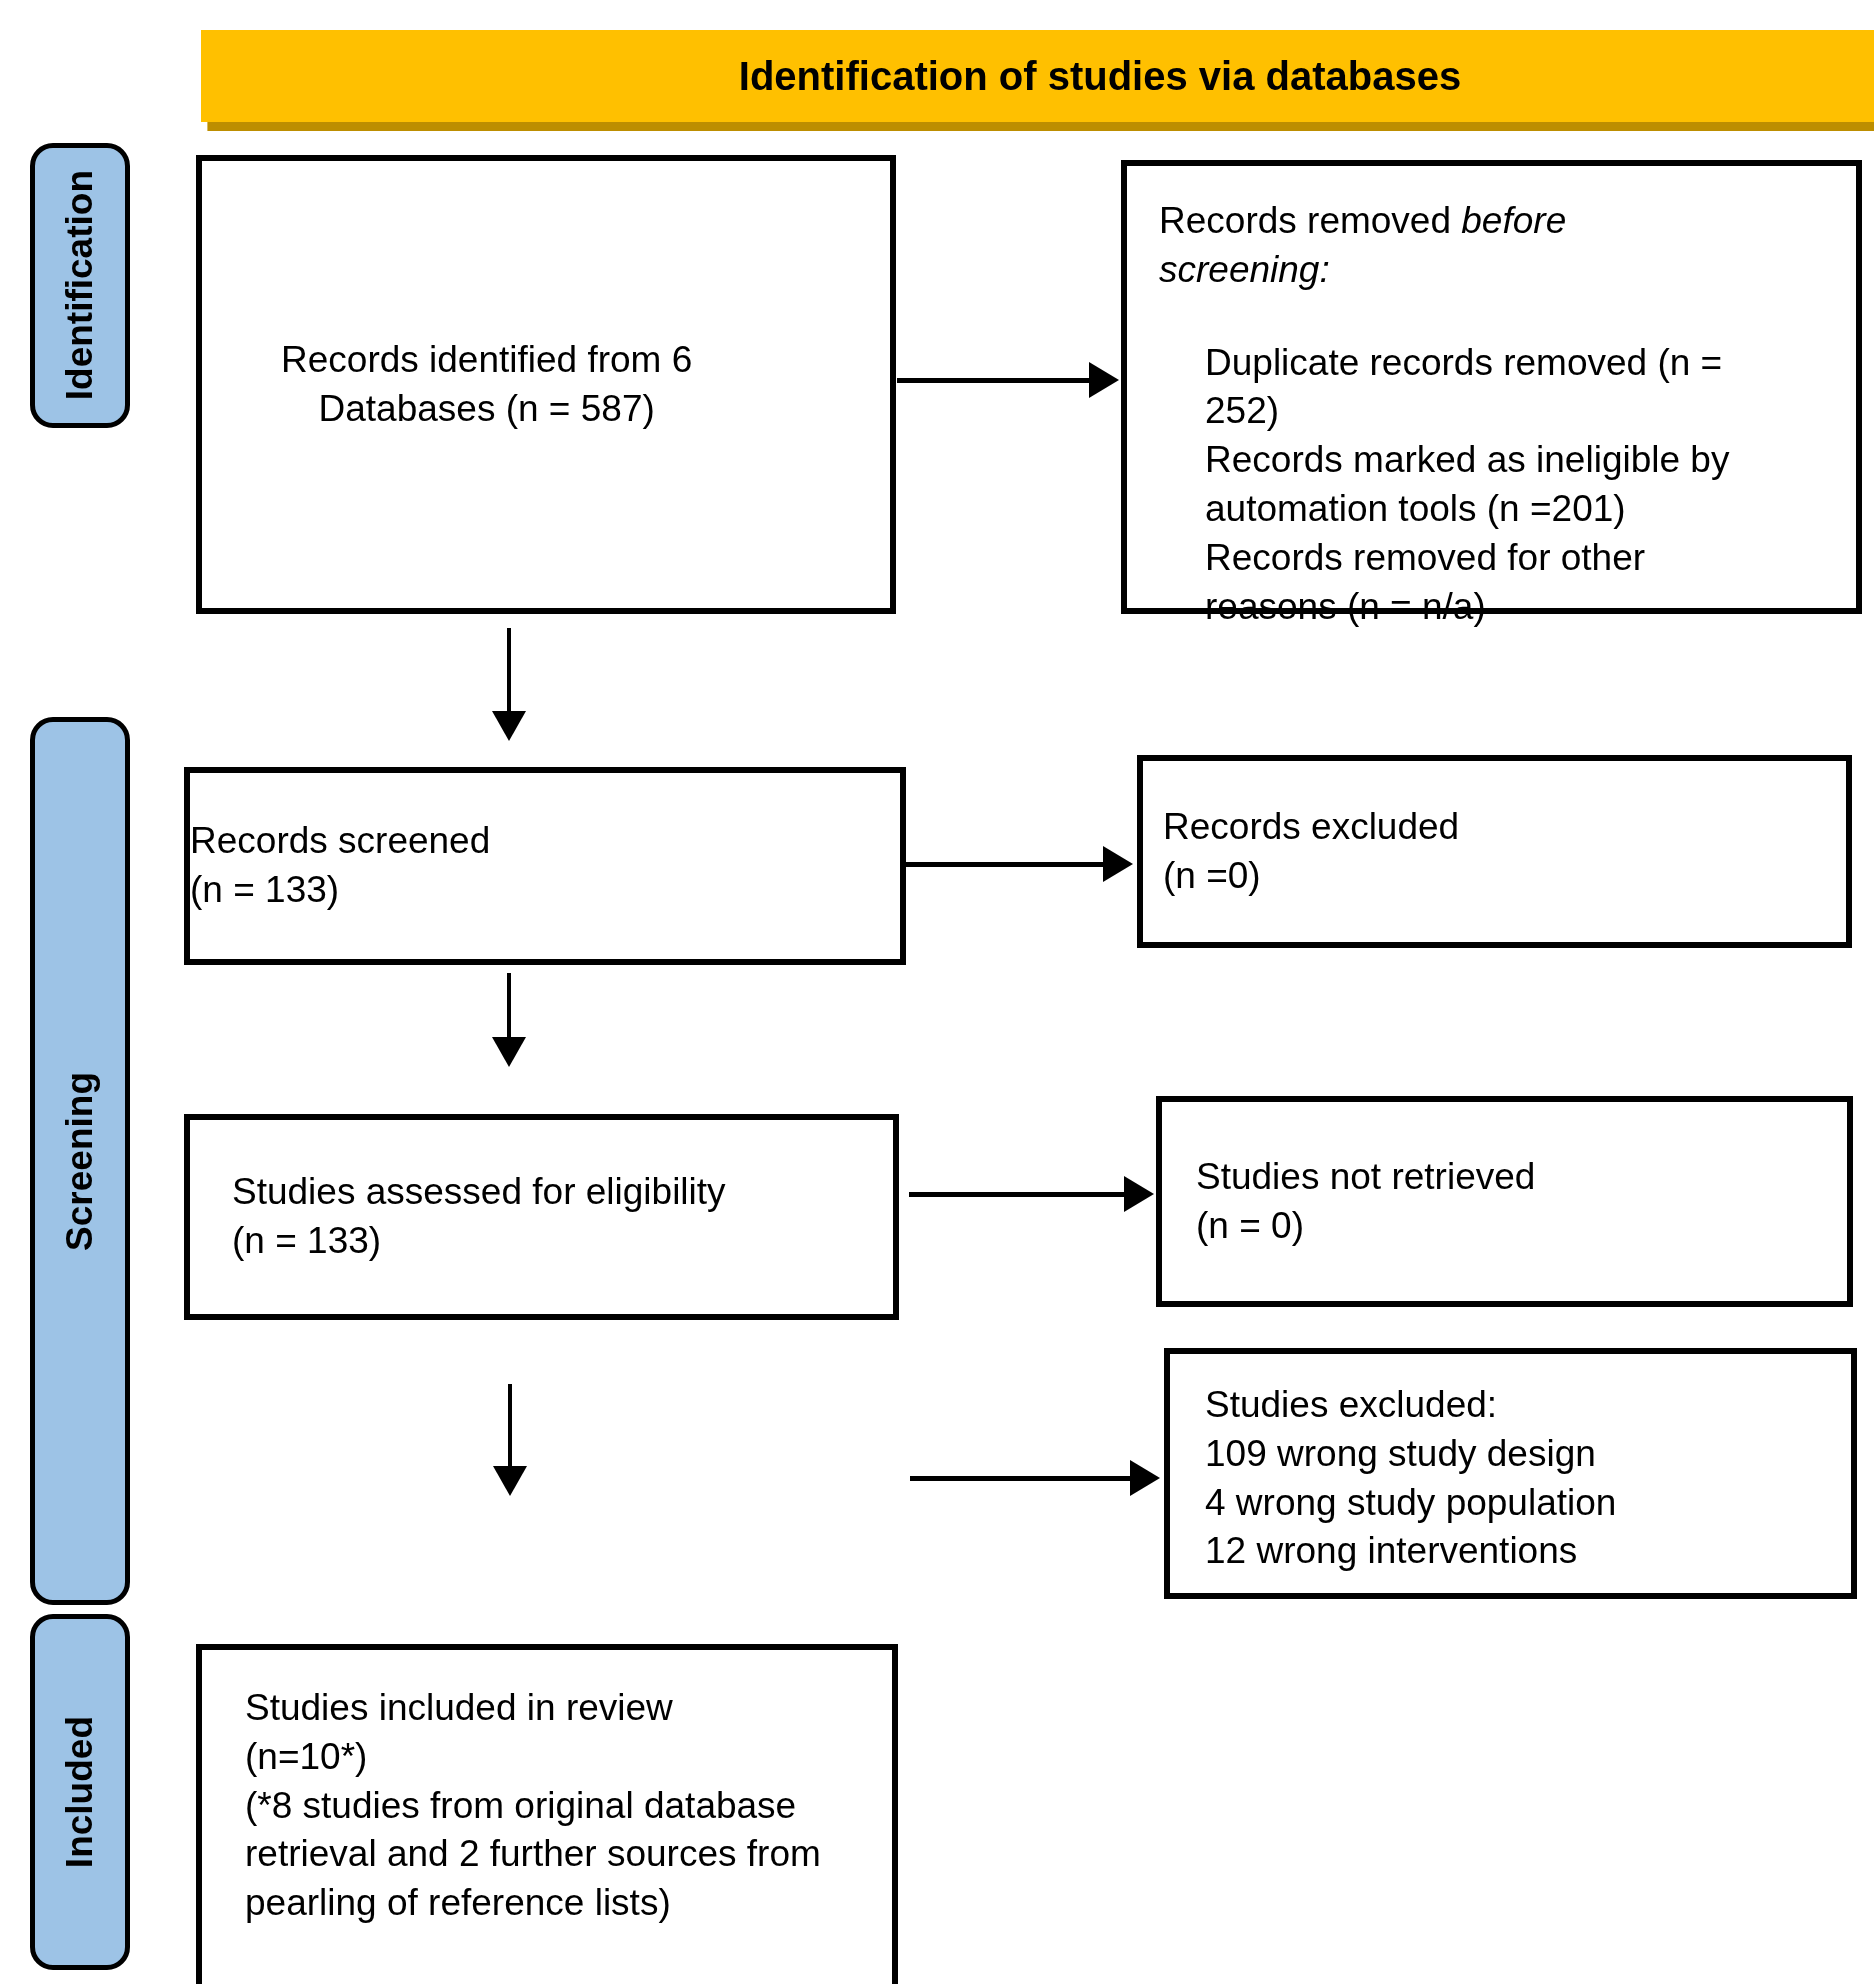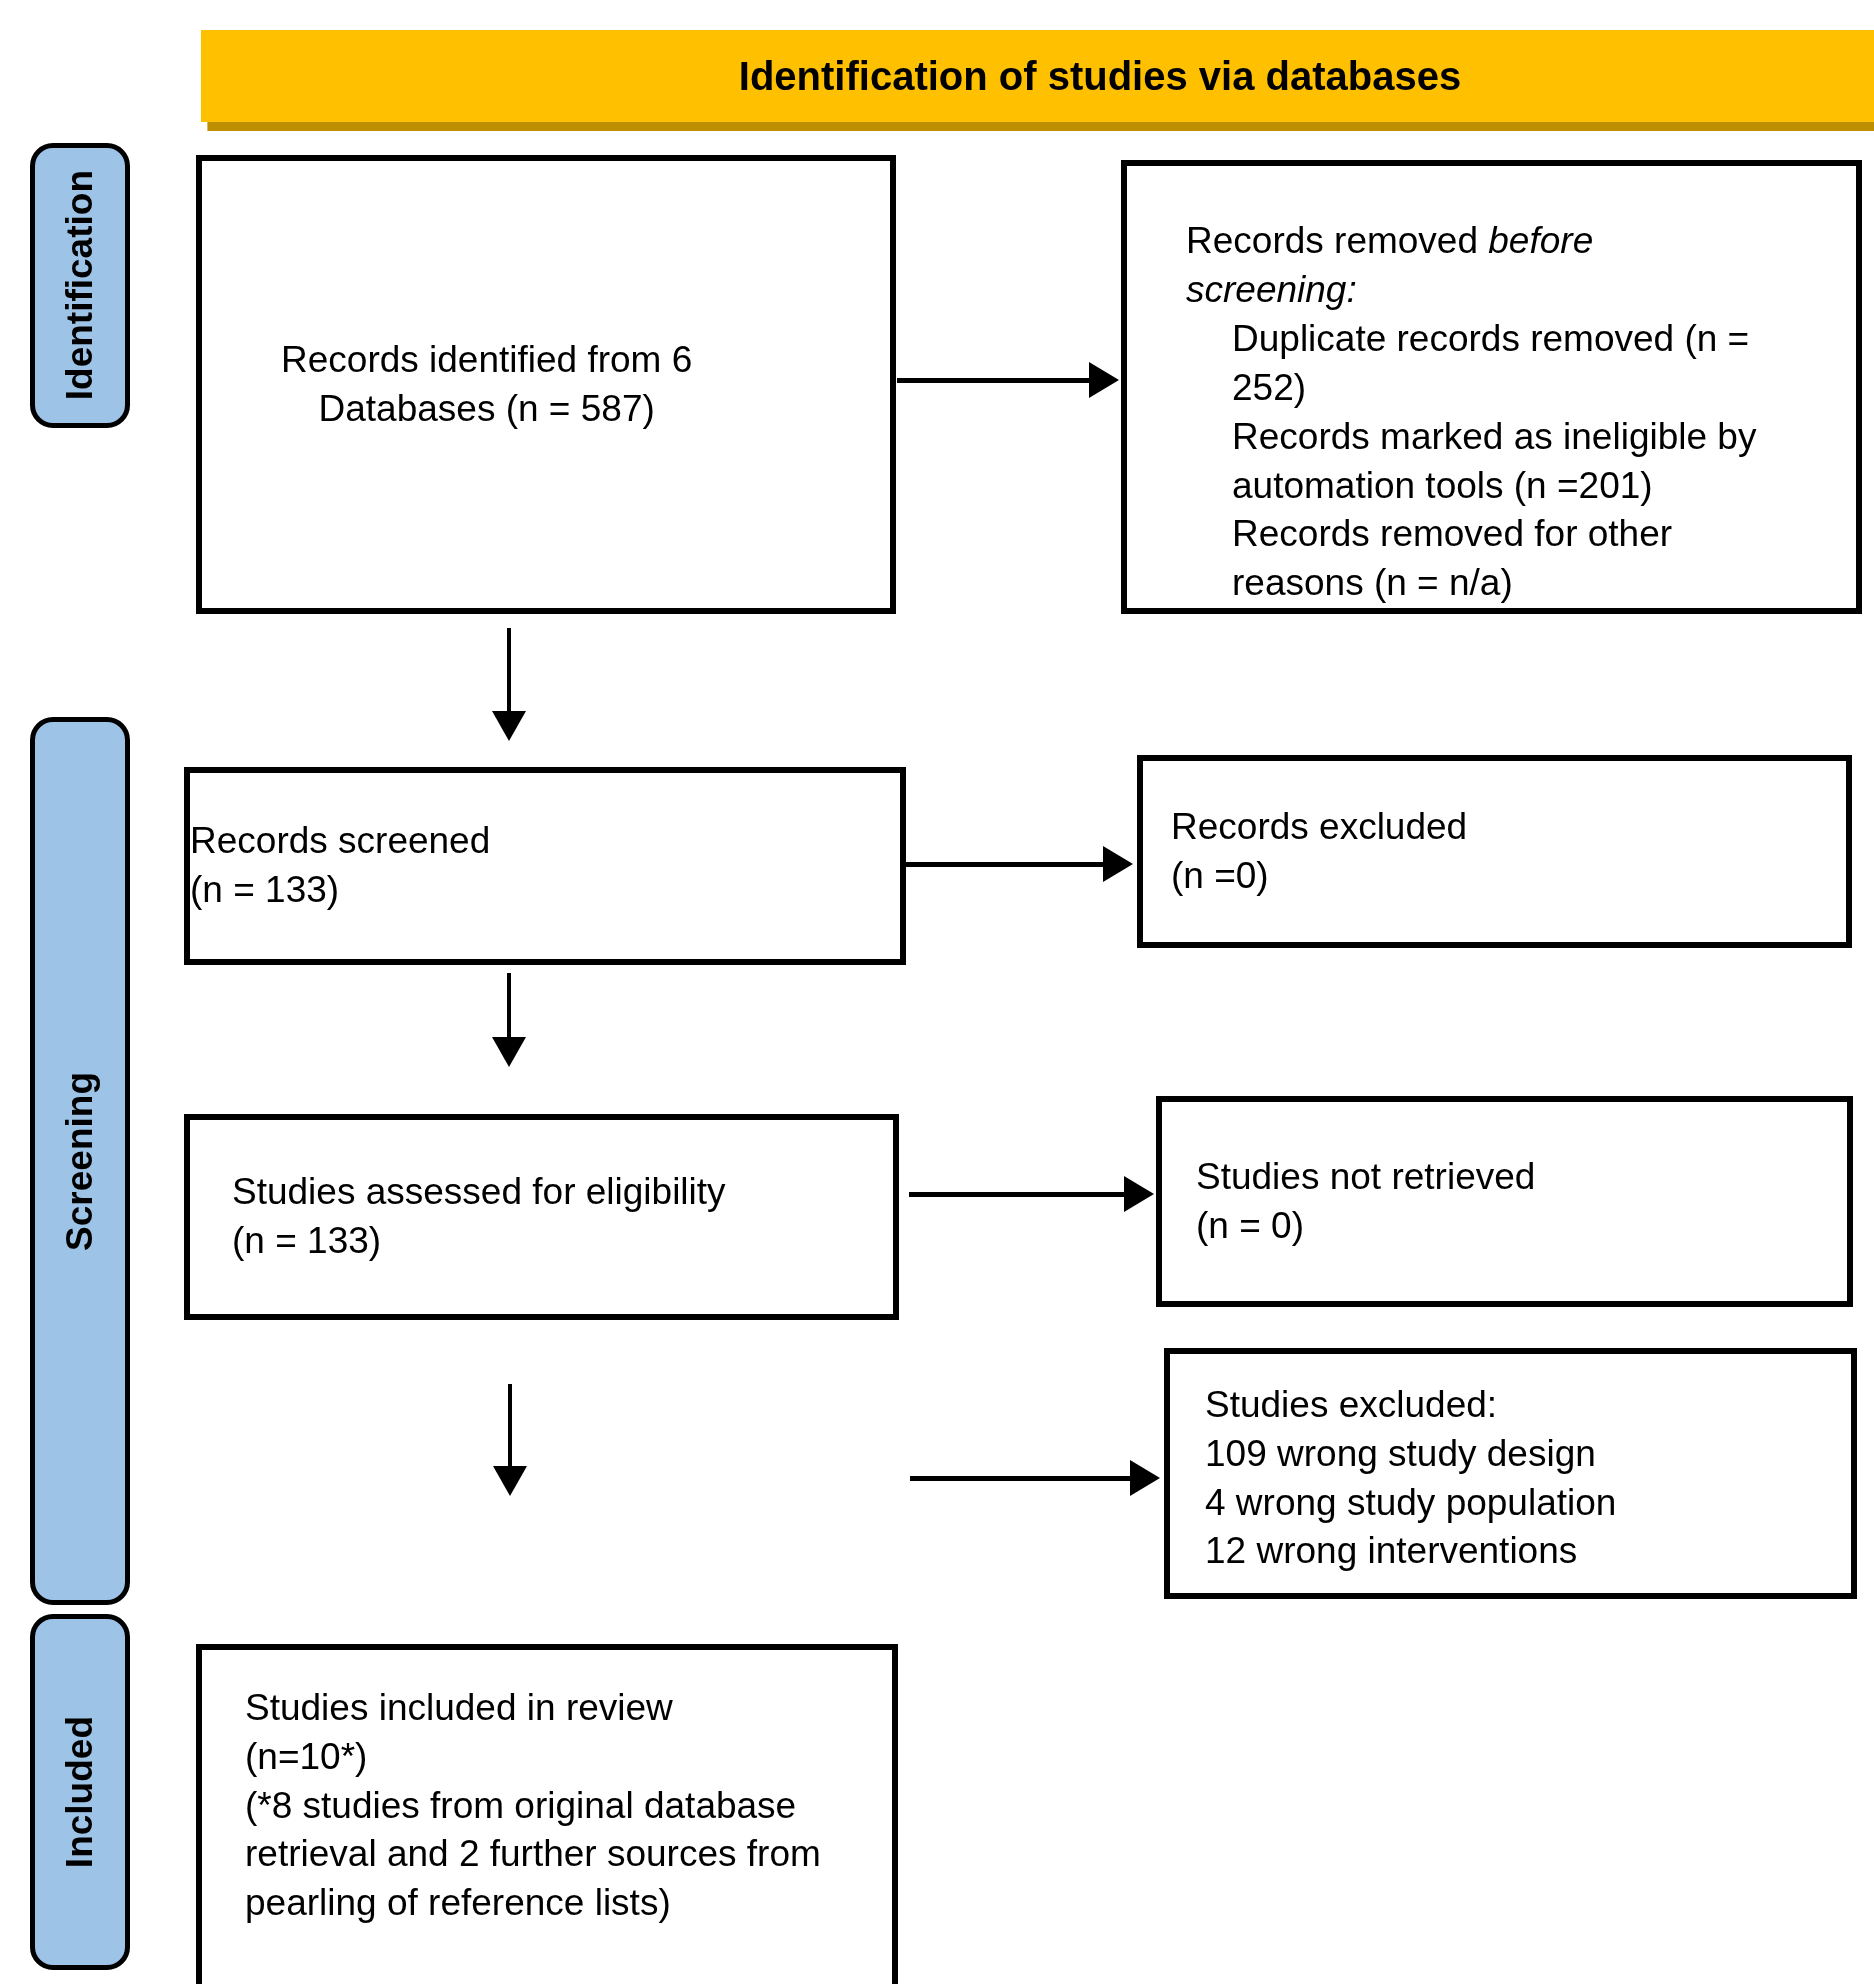--- a/index.html
+++ b/index.html
@@ -46,25 +46,25 @@
     position:absolute;
     background:#fff;
     border:6.4px solid #000;
     box-sizing:border-box;
     display:flex; flex-direction:column; justify-content:center;
     font-size:37px; line-height:1.32;
   }
   .pre{ white-space:pre-line; }
   .box-identified{ left:196px; top:155px; width:700px; height:459px; align-items:flex-start;padding-left:44px; }
   .box-identified .ctr{ margin-left:35px; text-align:center; }
-  .box-removed{ left:1121px; top:160px; width:741px; height:454px; justify-content:flex-end; padding:31px 0 0 59px; }
+  .box-removed{ left:1121px; top:160px; width:741px; height:454px; justify-content:flex-start; padding:31px 0 0 32px;gap:44px; }
   .box-removed .heading{ width:451px; }
   .box-removed .items{ width:567px; margin-left:46px; }
   .box-screened{ left:184px; top:767px; width:722px; height:198px; }
-  .box-excluded-records{ left:1137px; top:755px; width:715px; height:193px; padding-left:28px; }
+  .box-excluded-records{ left:1137px; top:755px; width:715px; height:193px; padding-left:20px; }
   .box-assessed{ left:184px; top:1114px; width:715px; height:206px; padding-left:42px; }
   .box-not-retrieved{ left:1156px; top:1096px; width:697px; height:211px; padding-left:34px; }
   .box-excluded-studies{ left:1164px; top:1348px; width:693px; height:251px; justify-content:flex-start; padding:27px 0 0 35px; }
   .box-included{ left:196px; top:1644px; width:702px; height:372px; justify-content:flex-start; padding:34px 0 0 43px; }
   .box-included .pre{ width:599px; }
   
   .harrow{
     position:absolute; height:4.5px; background:#000;
   }
   .harrow::after{

